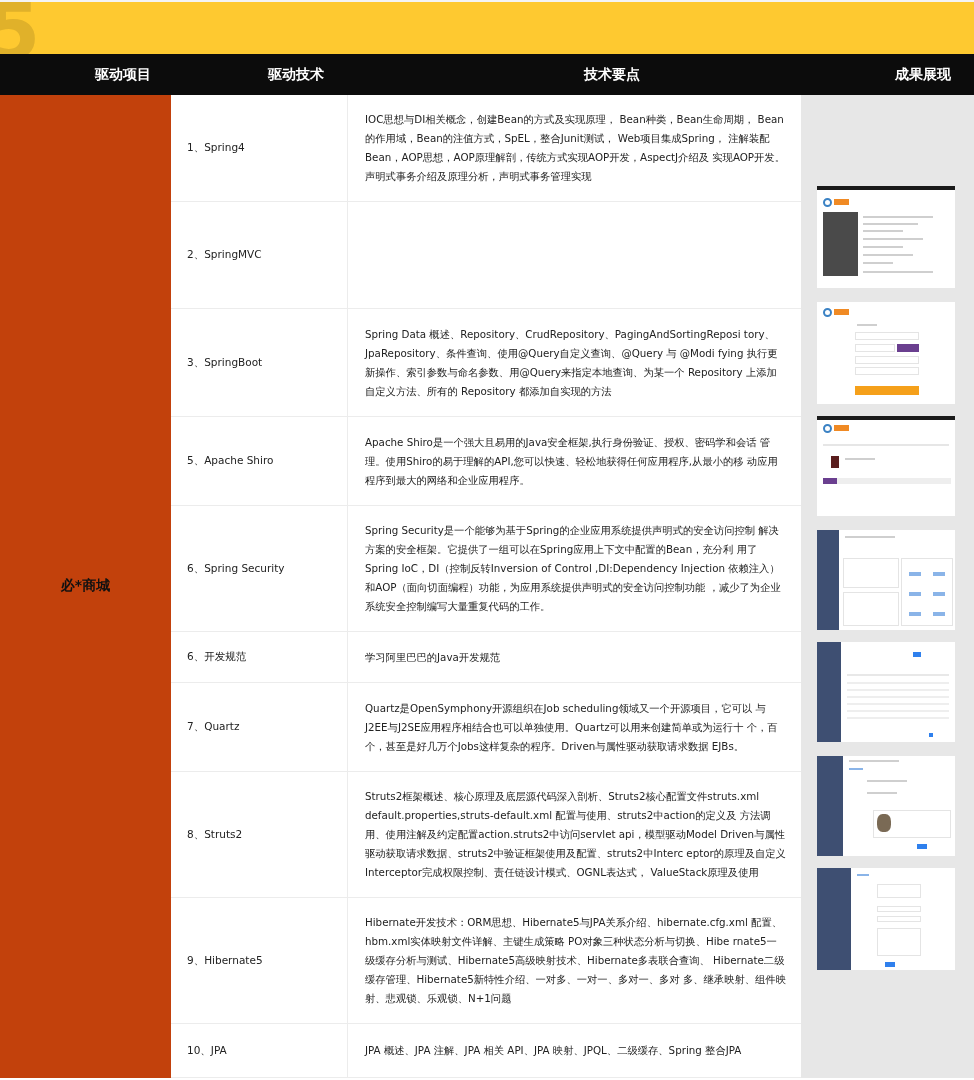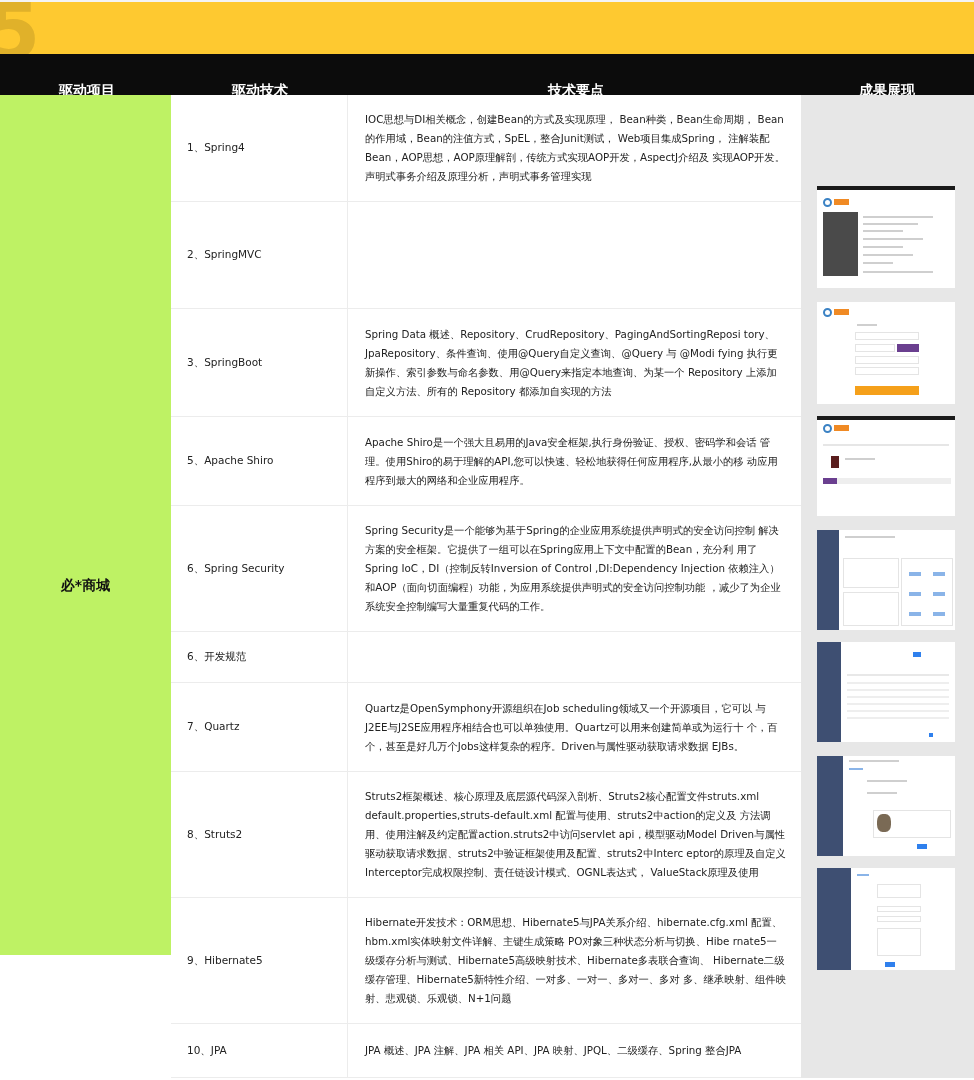--- a/index.html
+++ b/index.html
@@ -22,27 +22,27 @@
   }
   .title-bar .title {
     position: absolute; left: 26px; top: 13px;
     font-size: 21px; font-weight: bold; color: #111;
     letter-spacing: 0.2px;
   }
   .header-row {
     position: absolute; left: 0; top: 54px; width: 974px; height: 41px;
     background: #0c0c0c; color: #fff; font-weight: bold; font-size: 14px;
   }
-  .header-row span { position: absolute; top: 28px; }
+  .header-row span { position: absolute; top: 12px; margin-left: 36px; }
   .content {
     position: absolute; left: 0; top: 95px; width: 974px; height: 985px;
   }
   .proj-col {
-    position: absolute; left: 0; top: 0; width: 171px; height: 860px;
-    background: #bef264;
+    position: absolute; left: 0; top: 0; width: 171px; height: 983px;
+    background: #c2410c;
     padding-left: 36px;
   }
   .proj-col .proj-name {
     position: absolute; left: 0; width: 171px; top: 482px;
     text-align: center; font-weight: bold; font-size: 14px; color: #111;
   }
   .show-col {
     position: absolute; left: 801px; top: 0; width: 173px; height: 983px;
     background: #e7e7e7;
   }
@@ -118,20 +118,23 @@
         </div>
     </div>
     <div class="row" style="top:411px;height:126px">
       <div class="tech">6、Spring Security</div>
       <div class="desc">
           <span>Spring Security是一个能够为基于Spring的企业应用系统提供声明式的安全访问控制 解决方案的安全框架。它提供了一组可以在Spring应用上下文中配置的Bean，充分利 用了Spring IoC，DI（控制反转Inversion of Control ,DI:Dependency Injection 依赖注入）和AOP（面向切面编程）功能，为应用系统提供声明式的安全访问控制功能 ，减少了为企业系统安全控制编写大量重复代码的工作。</span>
         </div>
     </div>
     <div class="row" style="top:537px;height:51px">
       <div class="tech">6、开发规范</div>
+      <div class="desc">
+          <span>学习阿里巴巴的Java开发规范</span>
+        </div>
     </div>
     <div class="row" style="top:588px;height:89px">
       <div class="tech">7、Quartz</div>
       <div class="desc">
           <span>Quartz是OpenSymphony开源组织在Job scheduling领域又一个开源项目，它可以 与J2EE与J2SE应用程序相结合也可以单独使用。Quartz可以用来创建简单或为运行十 个，百个，甚至是好几万个Jobs这样复杂的程序。Driven与属性驱动获取请求数据 EJBs。</span>
         </div>
     </div>
     <div class="row" style="top:677px;height:126px">
       <div class="tech">8、Struts2</div>
       <div class="desc">

